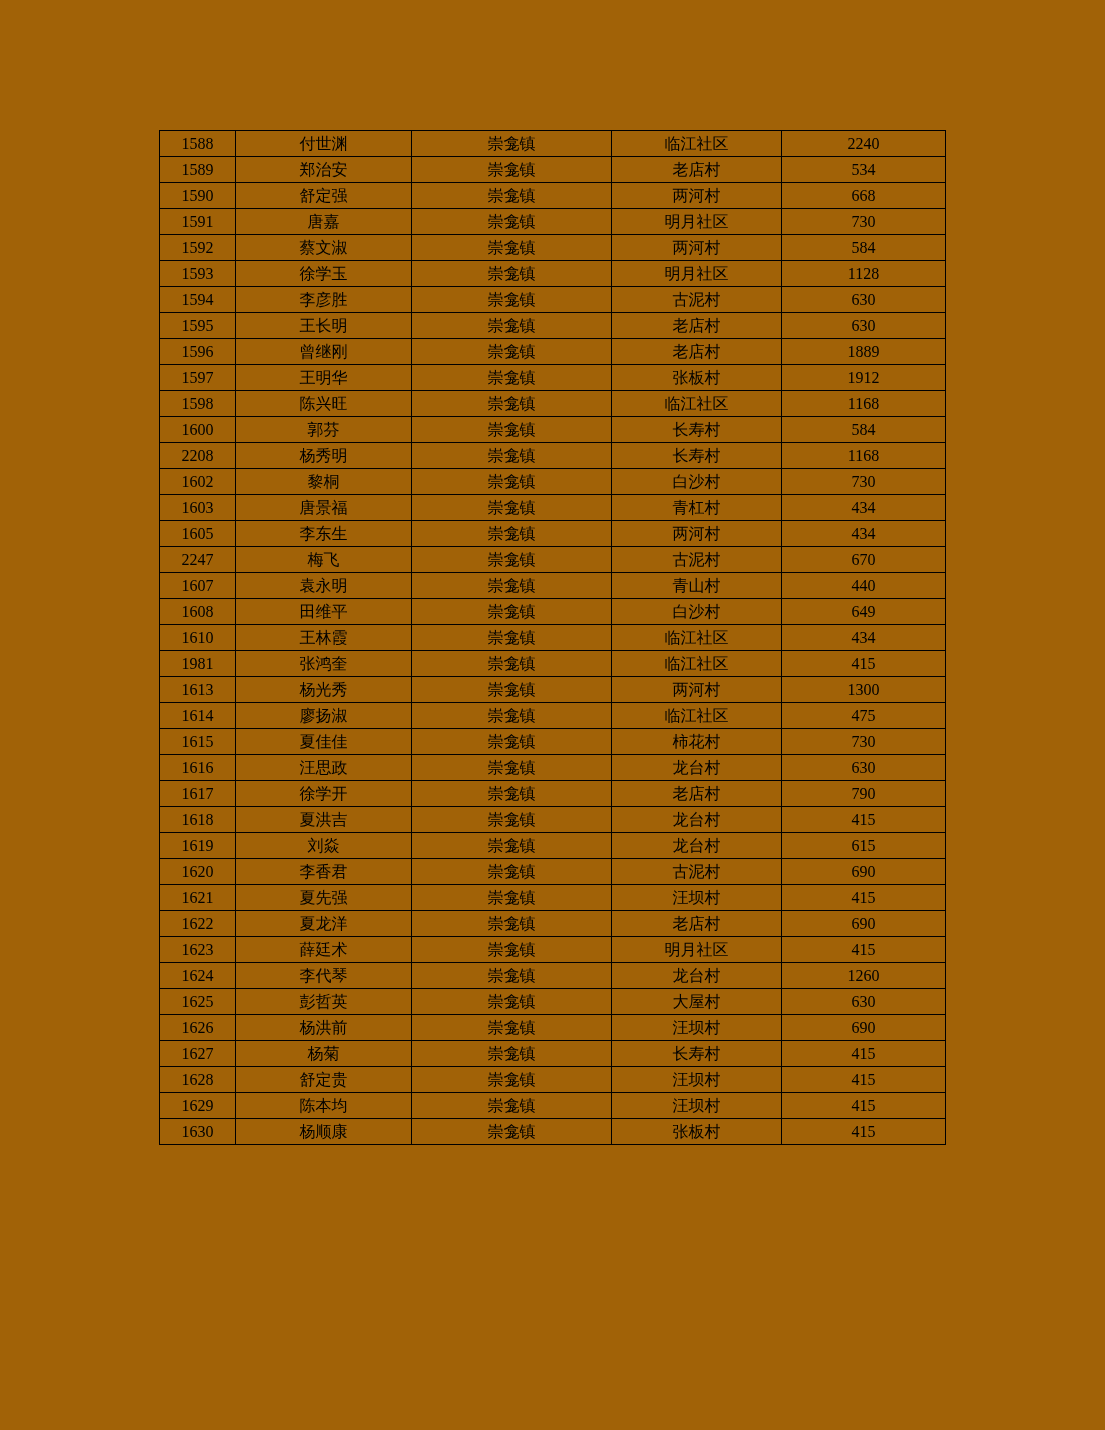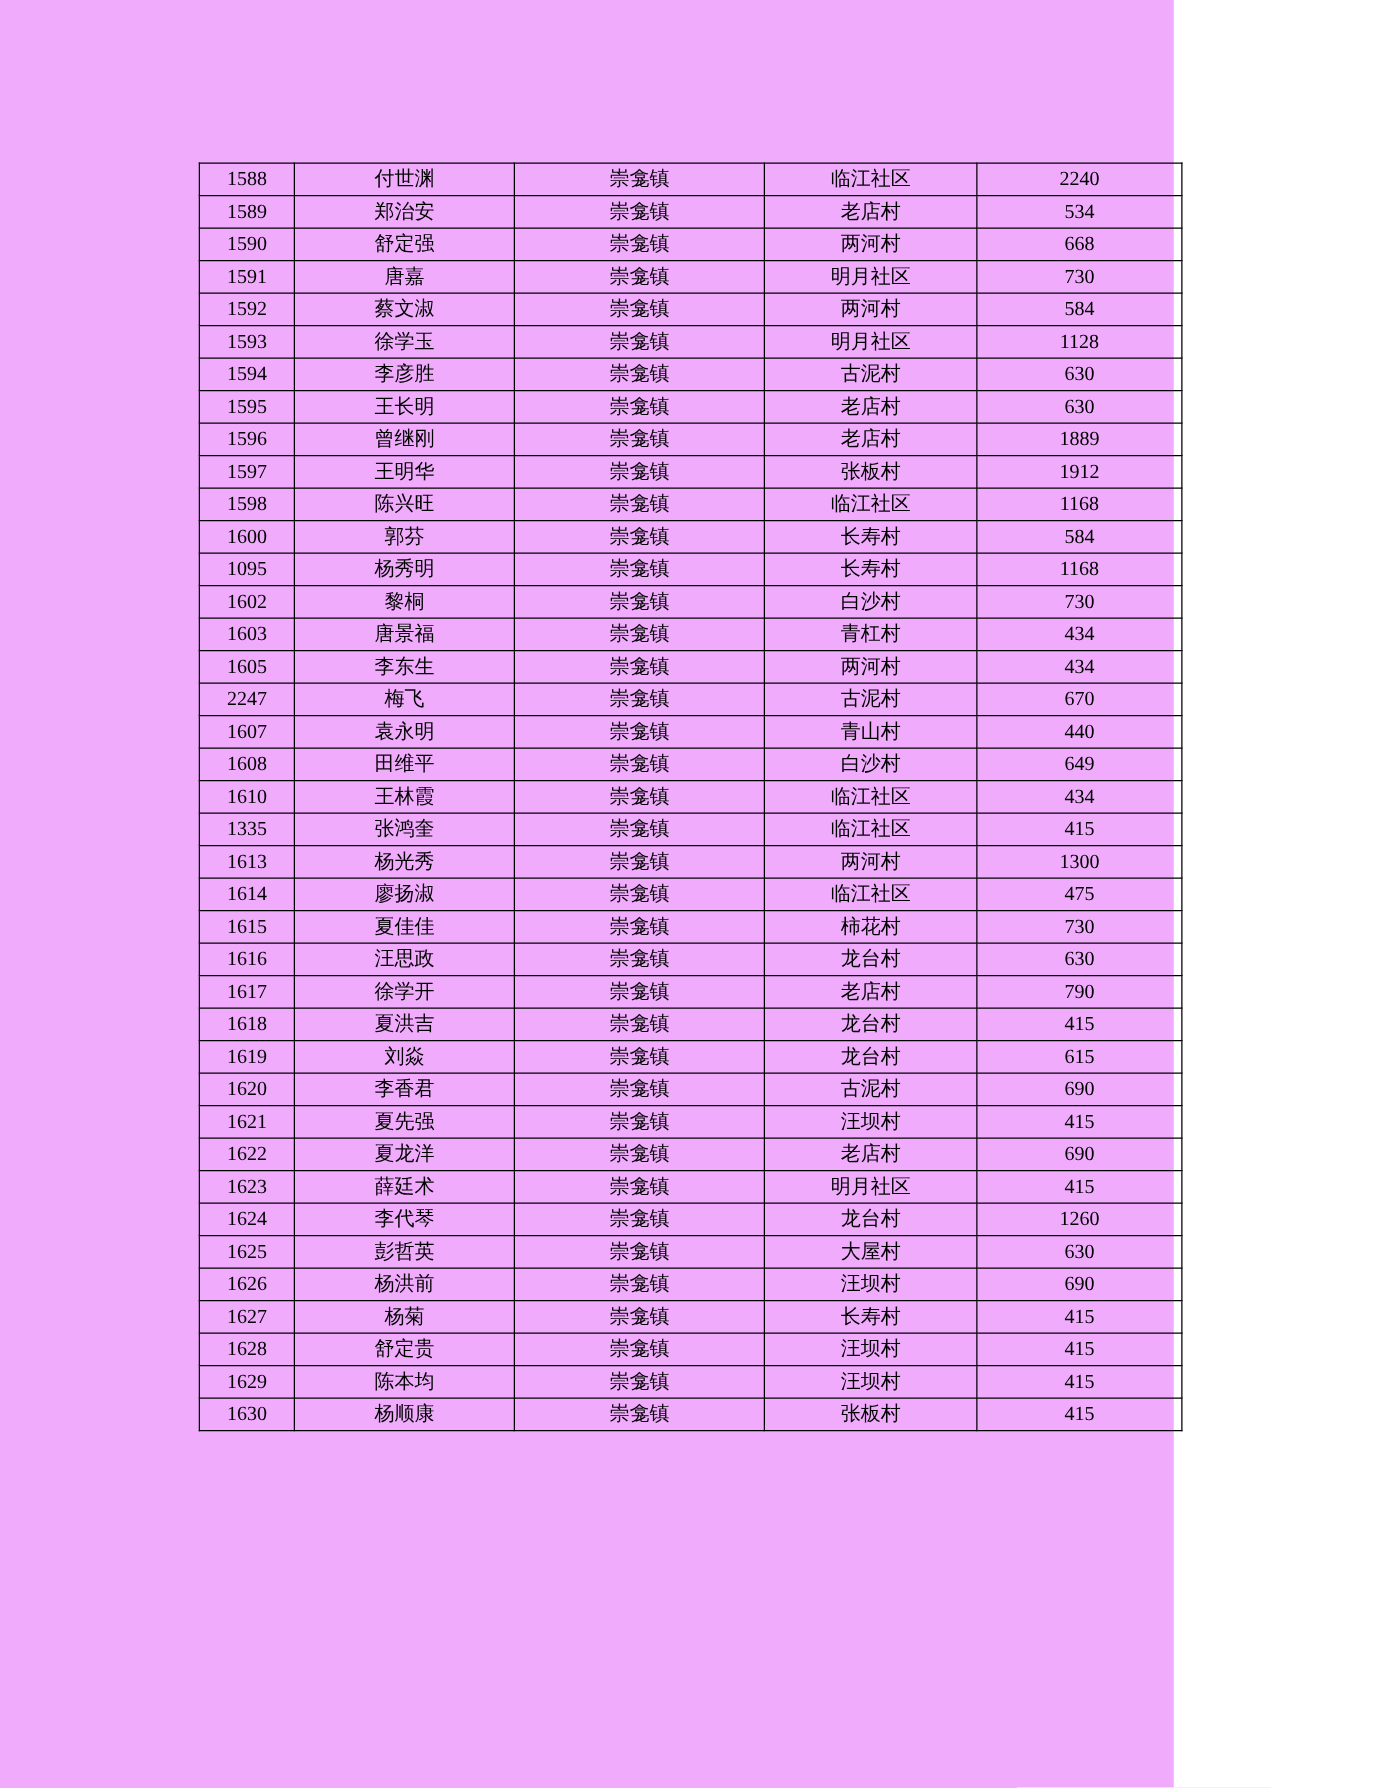--- a/index.html
+++ b/index.html
@@ -11,23 +11,23 @@
     width: 1105px;
     height: 1430px;
     position: relative;
     font-family: "Liberation Serif", "DejaVu Serif", serif;
     color: #000000;
   }
   .page {
     position: absolute;
     left: 0;
     top: 0;
-    width: 939px;
+    width: 1105px;
     height: 1430px;
-    background: #f0abfc;
+    background: #a16207;
   }
   table.records {
     position: absolute;
     left: 159px;
     top: 130px;
     width: 786px;
     border-collapse: collapse;
     table-layout: fixed;
   }
   table.records td {
@@ -133,21 +133,21 @@
           <td>1168</td>
         </tr>
         <tr>
           <td>1600</td>
           <td>郭芬</td>
           <td>崇龛镇</td>
           <td>长寿村</td>
           <td>584</td>
         </tr>
         <tr>
-          <td>1095</td>
+          <td>2208</td>
           <td>杨秀明</td>
           <td>崇龛镇</td>
           <td>长寿村</td>
           <td>1168</td>
         </tr>
         <tr>
           <td>1602</td>
           <td>黎桐</td>
           <td>崇龛镇</td>
           <td>白沙村</td>
@@ -189,21 +189,21 @@
           <td>649</td>
         </tr>
         <tr>
           <td>1610</td>
           <td>王林霞</td>
           <td>崇龛镇</td>
           <td>临江社区</td>
           <td>434</td>
         </tr>
         <tr>
-          <td>1335</td>
+          <td>1981</td>
           <td>张鸿奎</td>
           <td>崇龛镇</td>
           <td>临江社区</td>
           <td>415</td>
         </tr>
         <tr>
           <td>1613</td>
           <td>杨光秀</td>
           <td>崇龛镇</td>
           <td>两河村</td>

